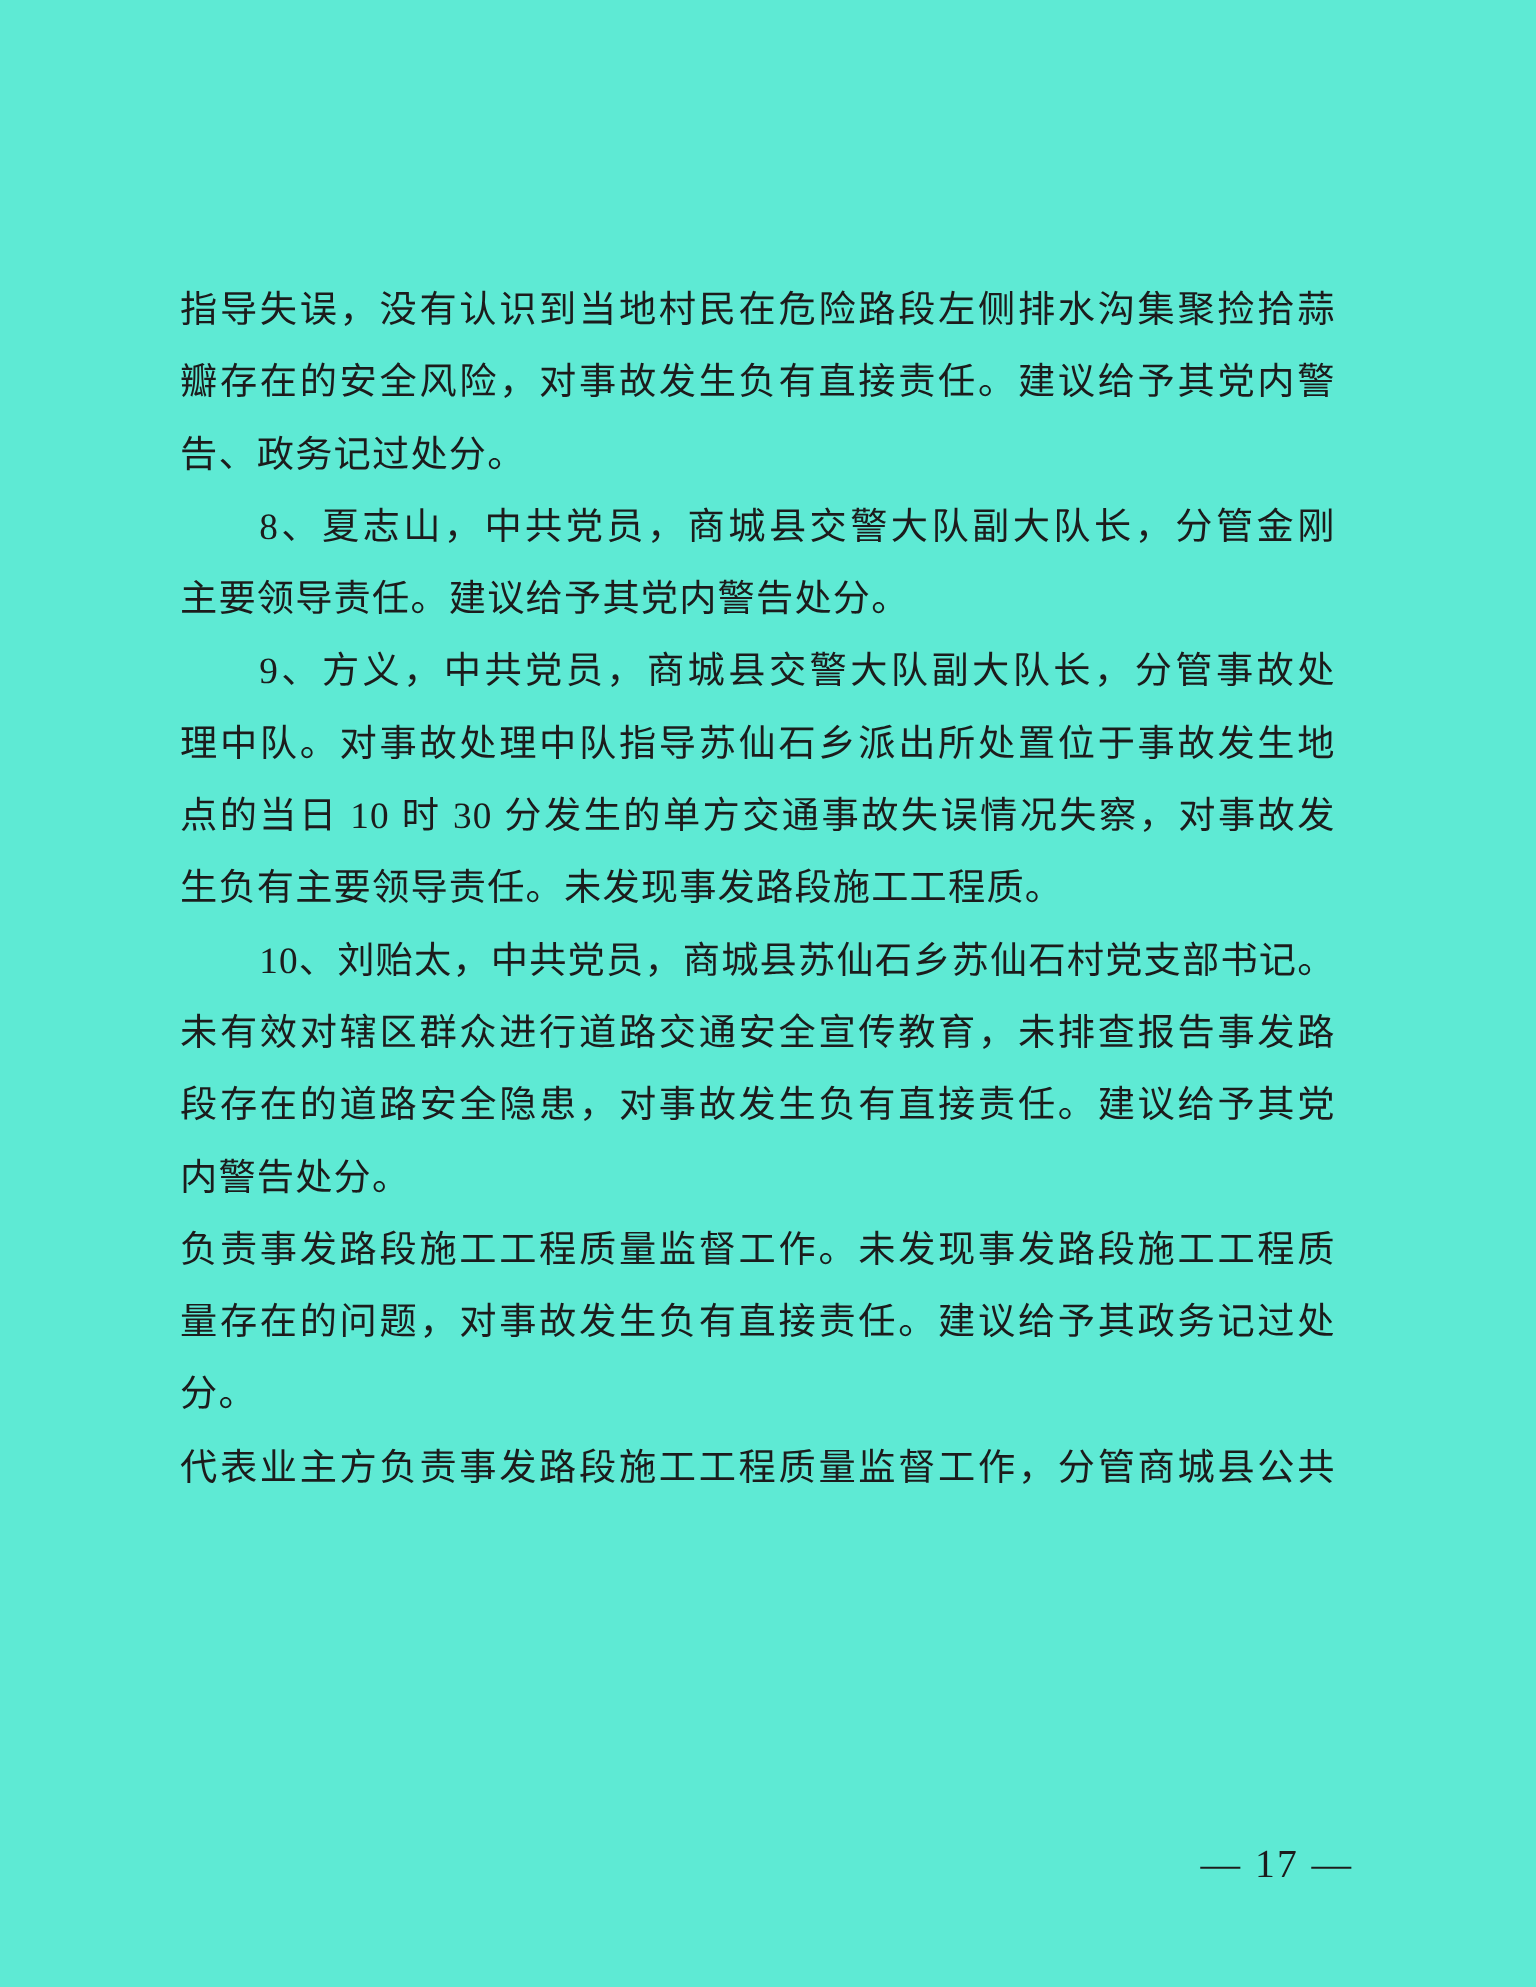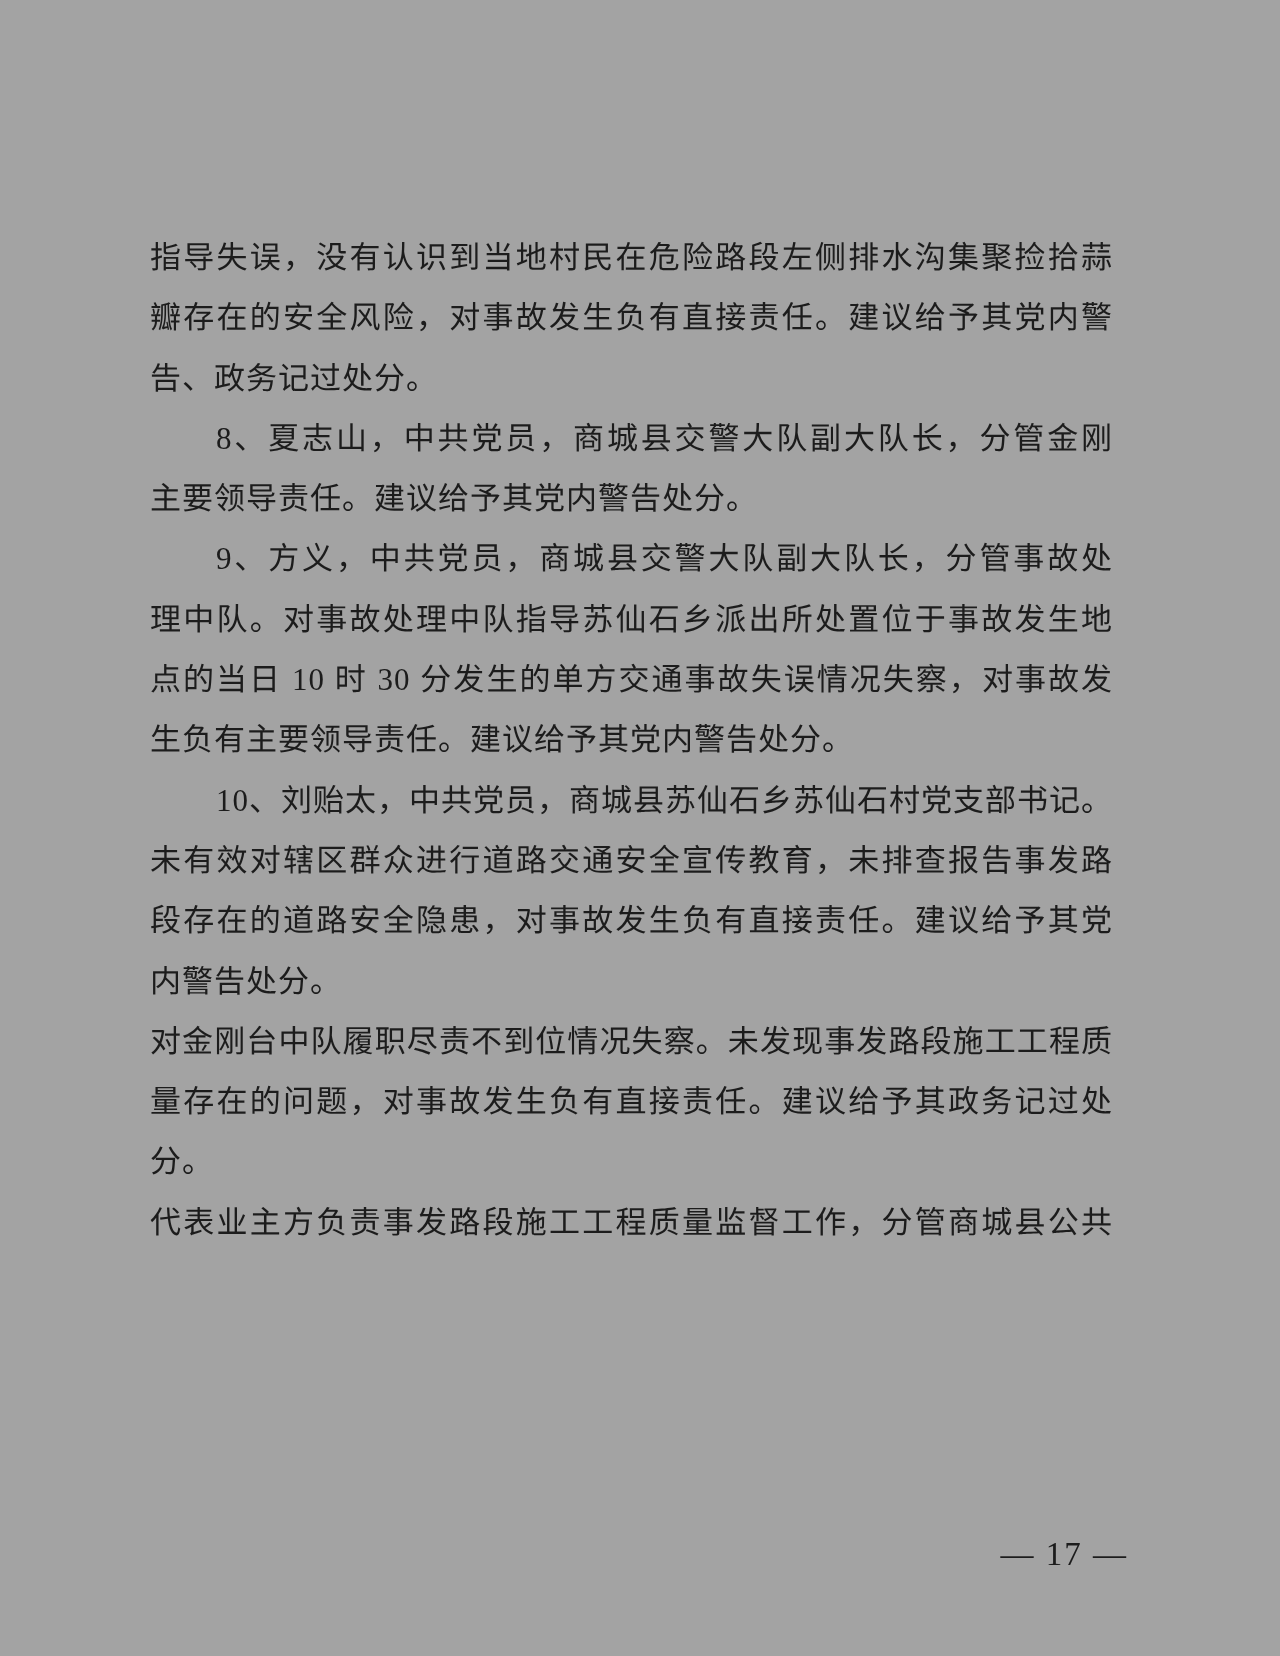--- a/index.html
+++ b/index.html
@@ -11,21 +11,21 @@
     width: 1280px;
     height: 1656px;
     position: relative;
     font-family: "Liberation Serif", "DejaVu Serif", serif;
     color: #1c1c1c;
     overflow: hidden;
   }
   .page {
     position: absolute;
     inset: 0;
-    background: #a3a3a3;
+    background: #5eead4;
   }
   .doc-body {
     position: absolute;
     left: 150px;
     top: 228px;
     width: 963px;
   }
   .line {
     font-size: 31px;
     line-height: 60.3px;
@@ -61,26 +61,26 @@
 
   <div class="doc-body">
     <div class="line j">指导失误，没有认识到当地村民在危险路段左侧排水沟集聚捡拾蒜</div>
     <div class="line j">瓣存在的安全风险，对事故发生负有直接责任。建议给予其党内警</div>
     <div class="line">告、政务记过处分。</div>
     <div class="line j ind">8、夏志山，中共党员，商城县交警大队副大队长，分管金刚</div>
     <div class="line">主要领导责任。建议给予其党内警告处分。</div>
     <div class="line j ind">9、方义，中共党员，商城县交警大队副大队长，分管事故处</div>
     <div class="line j">理中队。对事故处理中队指导苏仙石乡派出所处置位于事故发生地</div>
     <div class="line j">点的当日 10 时 30 分发生的单方交通事故失误情况失察，对事故发</div>
-    <div class="line">生负有主要领导责任。建议给予其党内警告处分。</div>
+    <div class="line">生负有主要领导责任。未发现事发路段施工工程质。</div>
     <div class="line j ind">10、刘贻太，中共党员，商城县苏仙石乡苏仙石村党支部书记。</div>
     <div class="line j">未有效对辖区群众进行道路交通安全宣传教育，未排查报告事发路</div>
     <div class="line j">段存在的道路安全隐患，对事故发生负有直接责任。建议给予其党</div>
     <div class="line">内警告处分。</div>
-    <div class="line j">对金刚台中队履职尽责不到位情况失察。未发现事发路段施工工程质</div>
+    <div class="line j">负责事发路段施工工程质量监督工作。未发现事发路段施工工程质</div>
     <div class="line j">量存在的问题，对事故发生负有直接责任。建议给予其政务记过处</div>
     <div class="line">分。</div>
     <div class="line j">代表业主方负责事发路段施工工程质量监督工作，分管商城县公共</div>
   </div>
 
   <div class="footer-pagenum">— 17 —</div>
 
 </div>
 
 </body></html>

